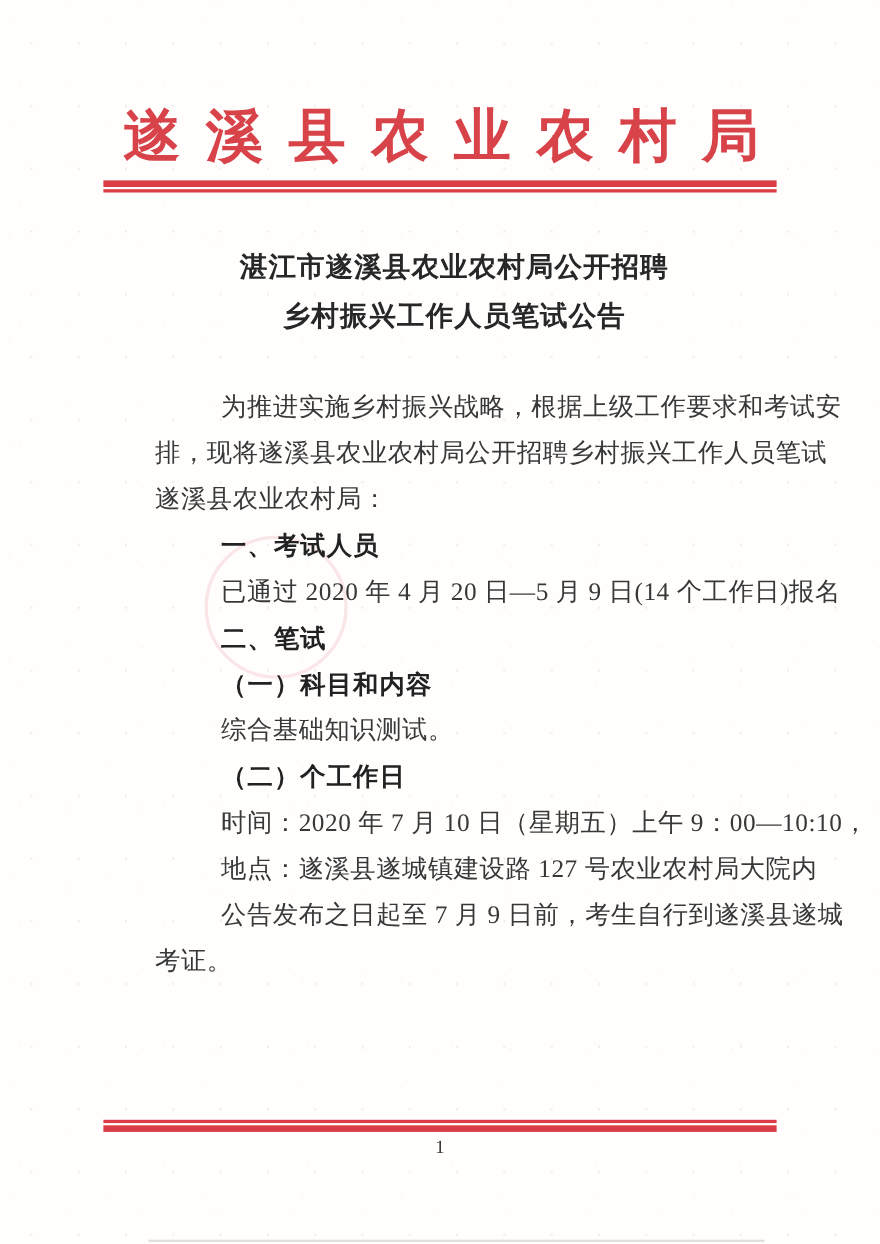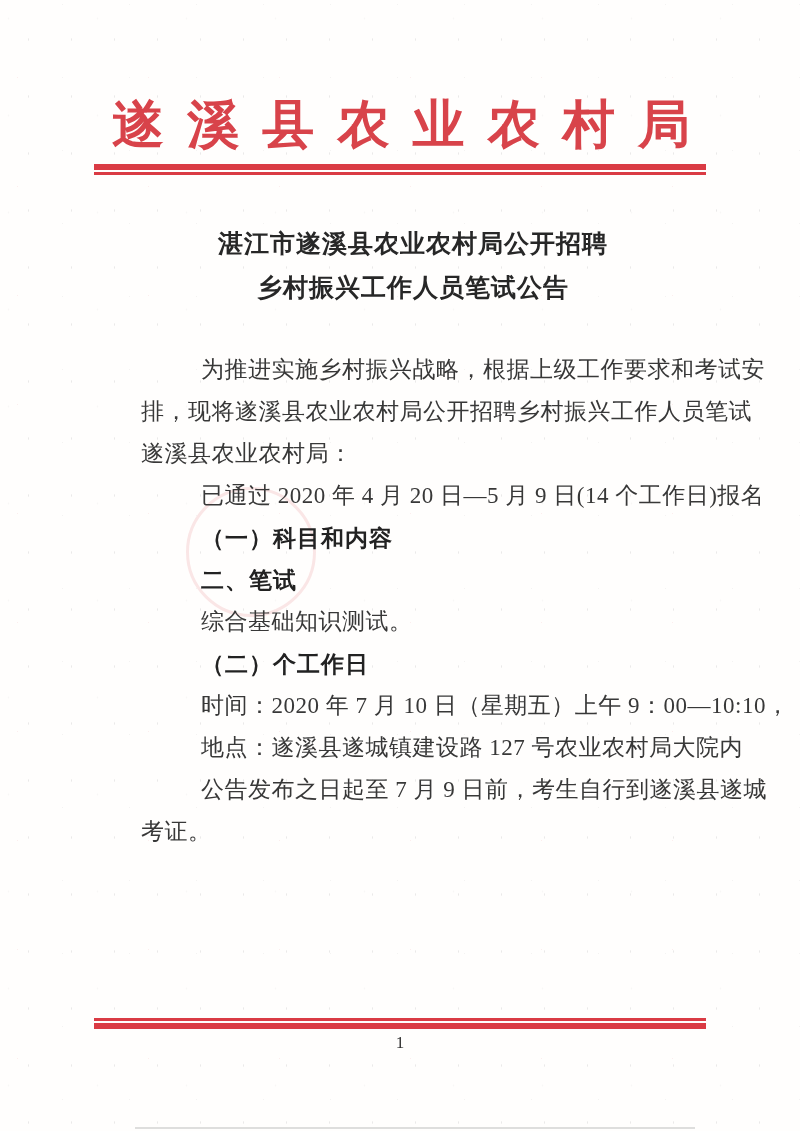--- a/index.html
+++ b/index.html
@@ -113,23 +113,24 @@
     <div>湛江市遂溪县农业农村局公开招聘</div>
     <div>乡村振兴工作人员笔试公告</div>
   </div>
 
   <div class="seal-ghost"></div>
 
   <div class="doc-body">
     <div class="line indent">为推进实施乡村振兴战略，根据上级工作要求和考试安</div>
     <div class="line">排，现将遂溪县农业农村局公开招聘乡村振兴工作人员笔试</div>
     <div class="line">遂溪县农业农村局：</div>
+    <div class="line indent bold">一、考试人员</div>
     <div class="line indent">已通过 2020 年 4 月 20 日—5 月 9 日(14 个工作日)报名</div>
+    <div class="line indent bold">二、笔试</div>
     <div class="line indent bold">（一）科目和内容</div>
-    <div class="line indent bold">二、笔试</div>
     <div class="line indent">综合基础知识测试。</div>
     <div class="line indent bold">（二）个工作日</div>
     <div class="line indent">时间：2020 年 7 月 10 日（星期五）上午 9：00—10:10，</div>
     <div class="line indent">地点：遂溪县遂城镇建设路 127 号农业农村局大院内</div>
     <div class="line indent">公告发布之日起至 7 月 9 日前，考生自行到遂溪县遂城</div>
     <div class="line">考证。</div>
   </div>
 
   <div class="rule rule-bottom">
     <div class="bar-thin"></div>

